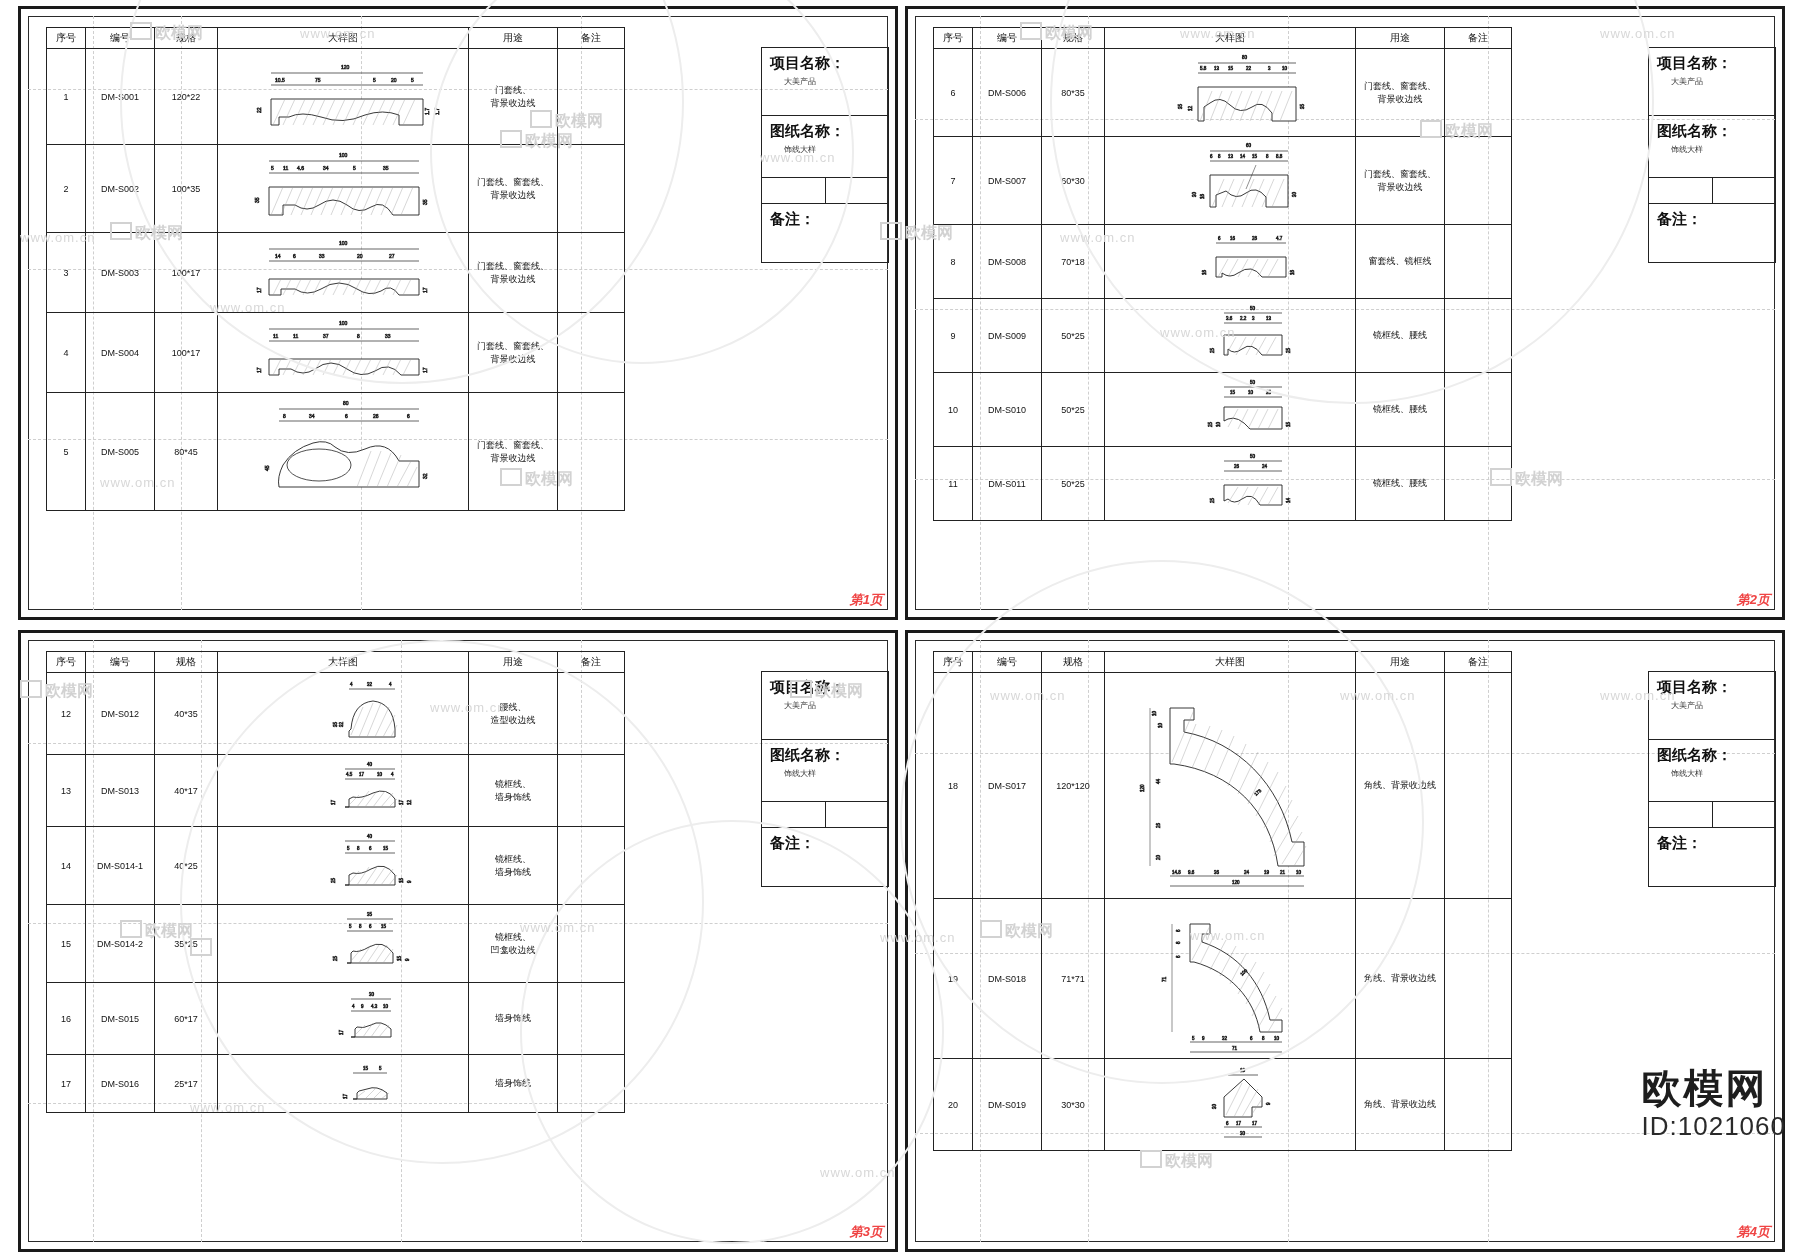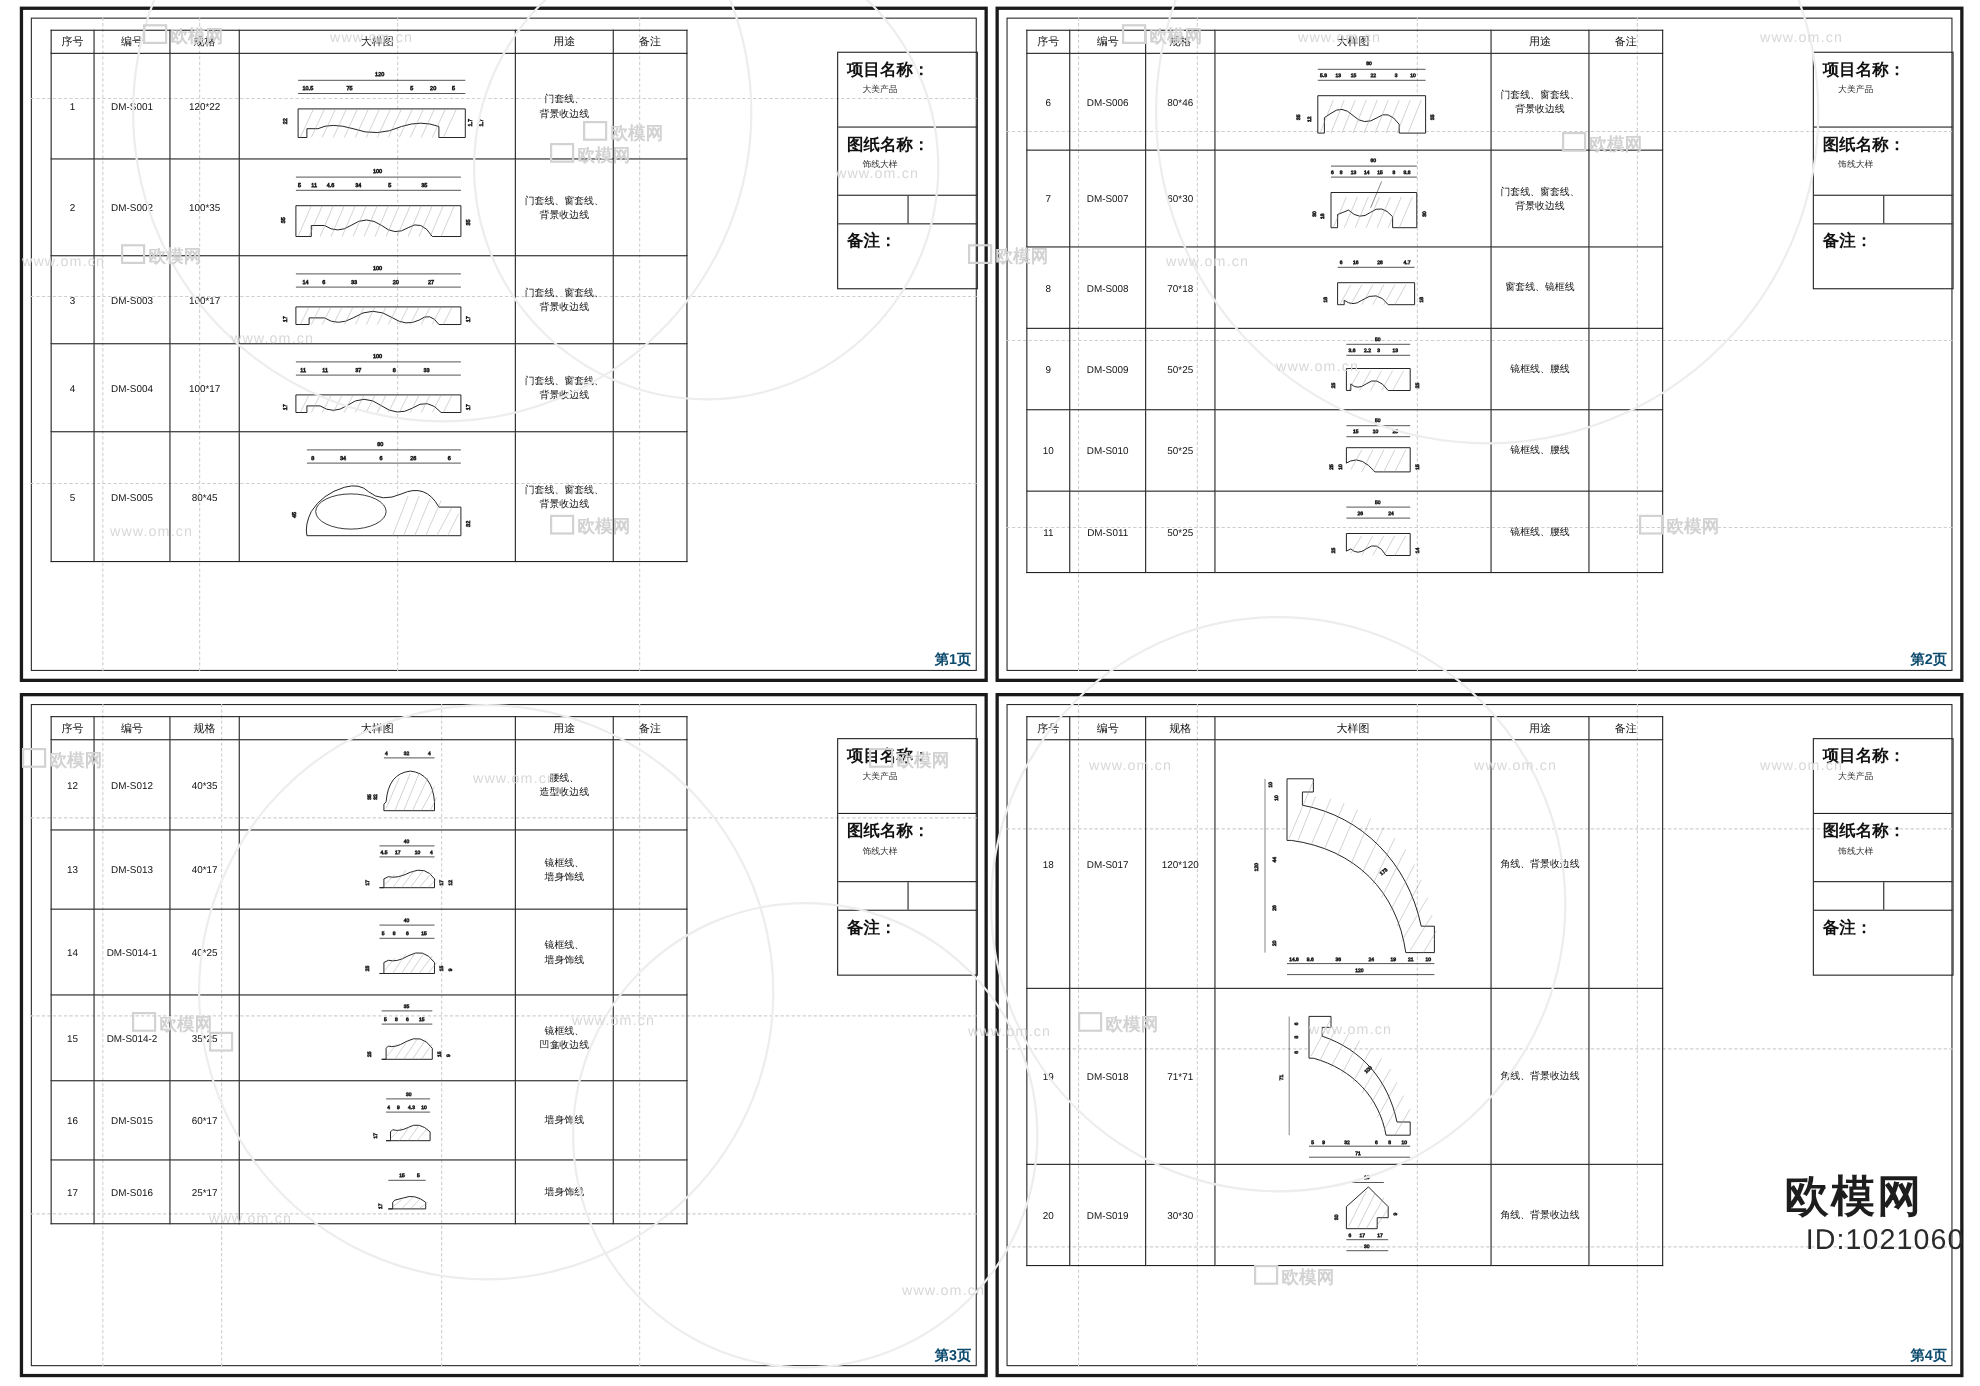--- a/index.html
+++ b/index.html
@@ -148,22 +148,23 @@
     bottom: 0;
     left: 50%;
     border-left: 1px solid #222;
   }
 
   .page-label {
     position: absolute;
     right: 12px;
     bottom: 8px;
     font-size: 13px;
-    color: #0c4a6e;
+    color: #ef4444;
     font-weight: bold;
+    font-style: italic;
   }
 
   
   .draw {
     position: relative;
     width: 100%;
     height: 100%;
   }
   .draw svg { display: block; margin: 0 auto; }
 
@@ -180,21 +181,20 @@
     font-weight: bold;
     color: #1d1d1d;
     letter-spacing: 2px;
     line-height: 44px;
   }
   .id-badge .idtxt {
     font-size: 26px;
     color: #2a2a2a;
     letter-spacing: 1px;
     line-height: 32px;
-    margin-left: 19px;
   }
 </style>
 </head>
 <body>
 
 <div id="root">
 
   <div class="wm-layer">
     <div class="wm-ring" style="left:120px;top:-180px;width:560px;height:560px;"></div>
     <div class="wm-ring" style="left:430px;top:-60px;width:420px;height:420px;"></div>
@@ -478,21 +478,21 @@
           <td class="col-spec">规格</td>
           <td class="col-draw">大样图</td>
           <td class="col-use">用途</td>
           <td class="col-rem">备注</td>
         </tr>
       </thead>
       <tbody>
         <tr style="height:88px;">
           <td>6</td>
           <td>DM-S006</td>
-          <td>80*46</td>
+          <td>80*35</td>
           <td>
             <div class="draw">
               <svg width="240" height="84" viewBox="0 0 240 84">
                 <g stroke="#222" fill="none" stroke-width="0.7" font-family="Liberation Sans" font-size="4.5">
                   <line x1="88" y1="12" x2="186" y2="12"></line>
                     <text x="132" y="8">80</text>
                   <line x1="88" y1="22" x2="186" y2="22"></line>
                   <text x="90" y="19">5.8</text>
                     <text x="104" y="19">13</text>
                     <text x="118" y="19">15</text>

